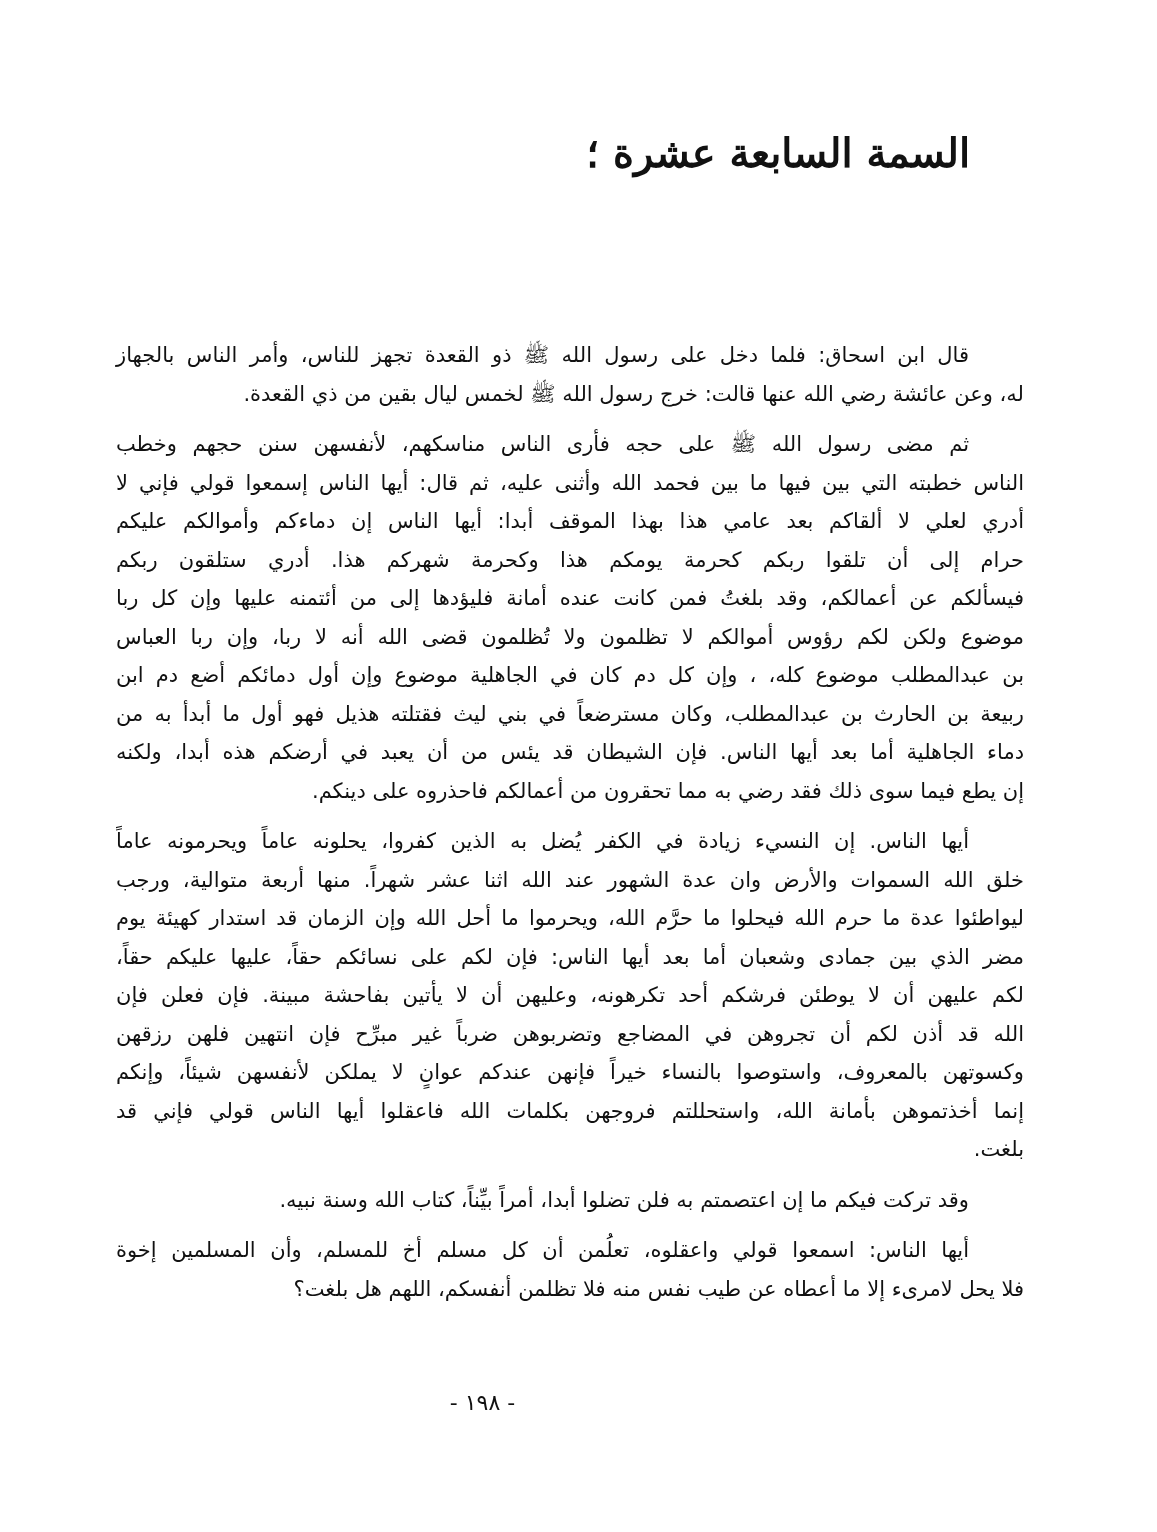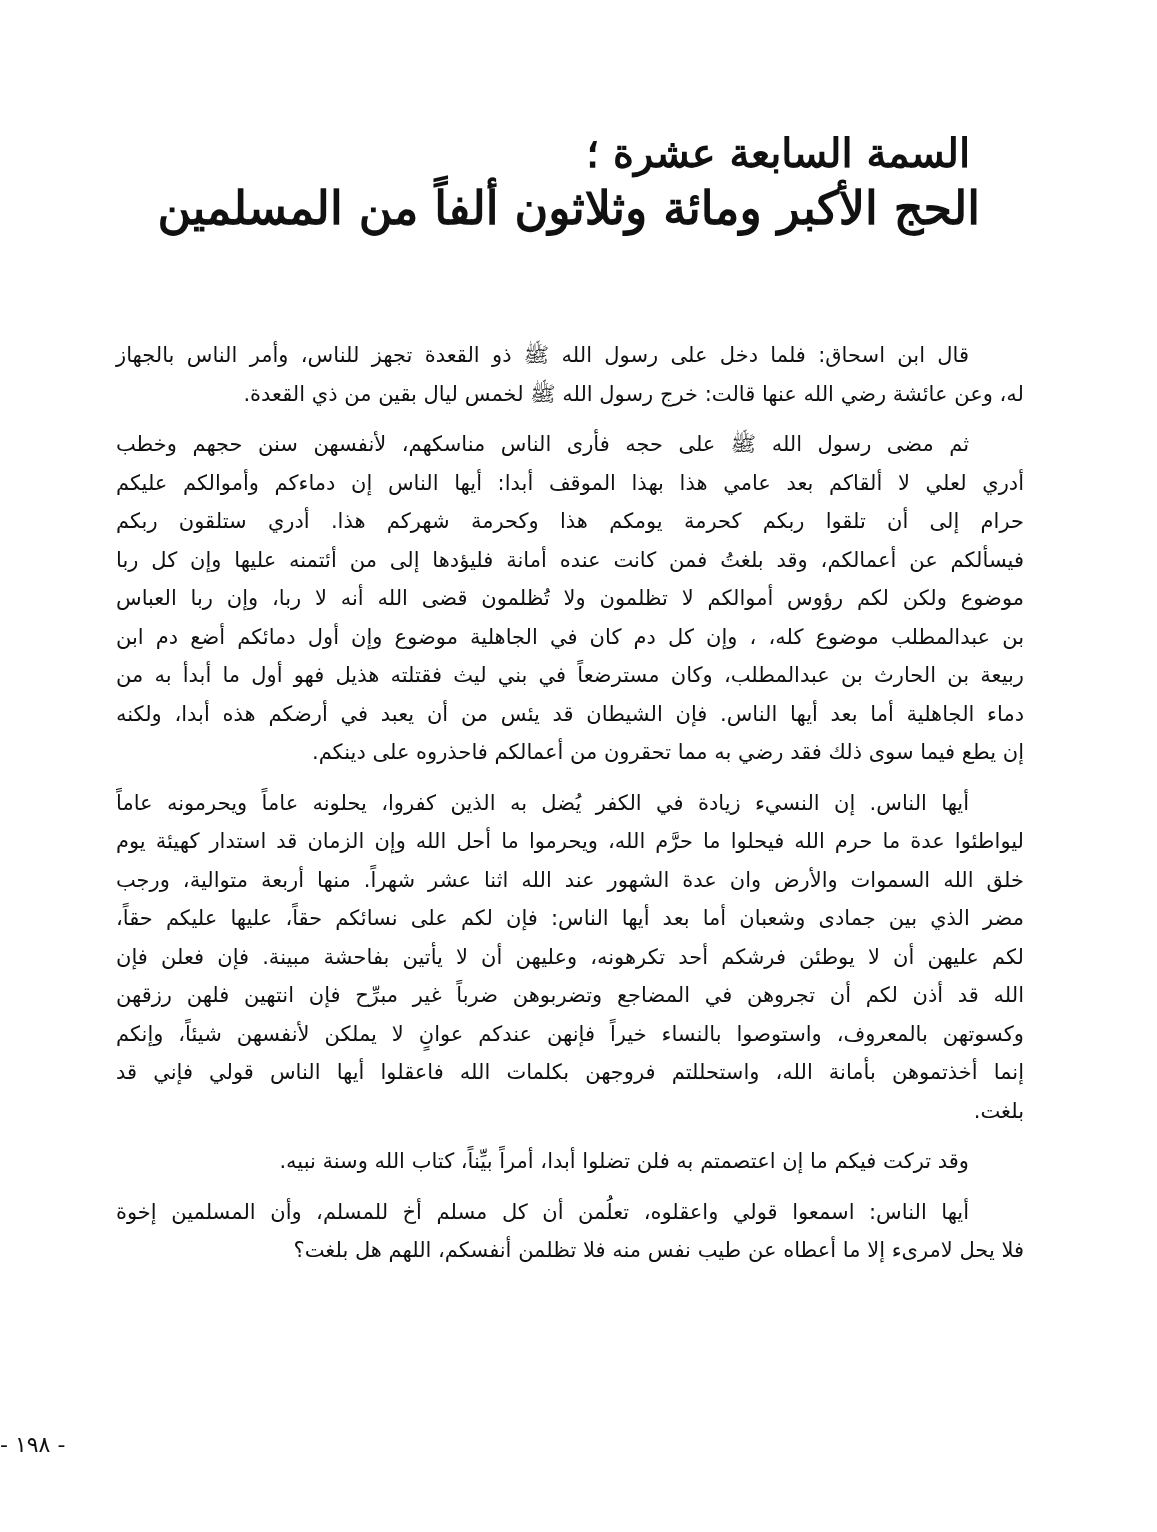--- a/index.html
+++ b/index.html
@@ -7,54 +7,54 @@
   .page { position: absolute; inset: 0; direction: rtl; font-family: "DejaVu Sans", sans-serif; }
   .title-block { position: absolute; top: 128px; left: 200px; width: 780px; text-align: right; }
   .title-line { font-family: "DejaVu Serif", serif; font-weight: bold; line-height: 1.25; white-space: nowrap; }
   .t1 { font-size: 40px; padding-right: 10px; }
   .t2 { font-size: 46px; margin-top: 2px; }
   .body { position: absolute; top: 336px; left: 116px; width: 908px; }
   .line { font-size: 21px; height: 38.5px; line-height: 38.5px; white-space: nowrap; text-align: justify; text-align-last: justify; }
   .line.first { padding-right: 55px; }
   .line.last { text-align-last: right; }
   .para { margin-bottom: 12px; }
-  .page-number { position: absolute; top: 1432px; left: 0; width: 965px; text-align: left; font-size: 22px; direction: rtl; font-family: "DejaVu Sans", sans-serif; }
+  .page-number { position: absolute; top: 1390px; left: 0; width: 965px; text-align: center; font-size: 22px; direction: rtl; font-family: "DejaVu Sans", sans-serif; }
 </style>
 </head>
 <body>
 
 <div class="page">
   <div class="title-block">
     <div class="title-line t1">السمة السابعة عشرة ؛</div>
-    <div class="title-line t2">الحج الأكبر ومائة وثلاثون ألفاً من المسلمين</div>
   </div>
 
   <div class="body">
 
     <div class="para">
       <div class="line first">قال ابن اسحاق: فلما دخل على رسول الله ﷺ ذو القعدة تجهز للناس، وأمر الناس بالجهاز</div>
       <div class="line last">له، وعن عائشة رضي الله عنها قالت: خرج رسول الله ﷺ لخمس ليال بقين من ذي القعدة.</div>
     </div>
 
     <div class="para">
       <div class="line first">ثم مضى رسول الله ﷺ على حجه فأرى الناس مناسكهم، لأنفسهن سنن حجهم وخطب</div>
+      <div class="line">الناس خطبته التي بين فيها ما بين فحمد الله وأثنى عليه، ثم قال: أيها الناس إسمعوا قولي فإني لا</div>
       <div class="line">أدري لعلي لا ألقاكم بعد عامي هذا بهذا الموقف أبدا: أيها الناس إن دماءكم وأموالكم عليكم</div>
       <div class="line">حرام إلى أن تلقوا ربكم كحرمة يومكم هذا وكحرمة شهركم هذا. أدري ستلقون ربكم</div>
       <div class="line">فيسألكم عن أعمالكم، وقد بلغتُ فمن كانت عنده أمانة فليؤدها إلى من أئتمنه عليها وإن كل ربا</div>
       <div class="line">موضوع ولكن لكم رؤوس أموالكم لا تظلمون ولا تُظلمون قضى الله أنه لا ربا، وإن ربا العباس</div>
       <div class="line">بن عبدالمطلب موضوع كله، ، وإن كل دم كان في الجاهلية موضوع وإن أول دمائكم أضع دم ابن</div>
       <div class="line">ربيعة بن الحارث بن عبدالمطلب، وكان مسترضعاً في بني ليث فقتلته هذيل فهو أول ما أبدأ به من</div>
       <div class="line">دماء الجاهلية أما بعد أيها الناس. فإن الشيطان قد يئس من أن يعبد في أرضكم هذه أبدا، ولكنه</div>
       <div class="line last">إن يطع فيما سوى ذلك فقد رضي به مما تحقرون من أعمالكم فاحذروه على دينكم.</div>
     </div>
 
     <div class="para">
       <div class="line first">أيها الناس. إن النسيء زيادة في الكفر يُضل به الذين كفروا، يحلونه عاماً ويحرمونه عاماً</div>
+      <div class="line">خلق الله السموات والأرض وان عدة الشهور عند الله اثنا عشر شهراً. منها أربعة متوالية، ورجب</div>
       <div class="line">ليواطئوا عدة ما حرم الله فيحلوا ما حرَّم الله، ويحرموا ما أحل الله وإن الزمان قد استدار كهيئة يوم</div>
-      <div class="line">خلق الله السموات والأرض وان عدة الشهور عند الله اثنا عشر شهراً. منها أربعة متوالية، ورجب</div>
       <div class="line">مضر الذي بين جمادى وشعبان أما بعد أيها الناس: فإن لكم على نسائكم حقاً، عليها عليكم حقاً،</div>
       <div class="line">لكم عليهن أن لا يوطئن فرشكم أحد تكرهونه، وعليهن أن لا يأتين بفاحشة مبينة. فإن فعلن فإن</div>
       <div class="line">الله قد أذن لكم أن تجروهن في المضاجع وتضربوهن ضرباً غير مبرِّح فإن انتهين فلهن رزقهن</div>
       <div class="line">وكسوتهن بالمعروف، واستوصوا بالنساء خيراً فإنهن عندكم عوانٍ لا يملكن لأنفسهن شيئاً، وإنكم</div>
       <div class="line">إنما أخذتموهن بأمانة الله، واستحللتم فروجهن بكلمات الله فاعقلوا أيها الناس قولي فإني قد</div>
       <div class="line last">بلغت.</div>
     </div>
 
     <div class="para">
       <div class="line first last">وقد تركت فيكم ما إن اعتصمتم به فلن تضلوا أبدا، أمراً بيِّناً، كتاب الله وسنة نبيه.</div>

